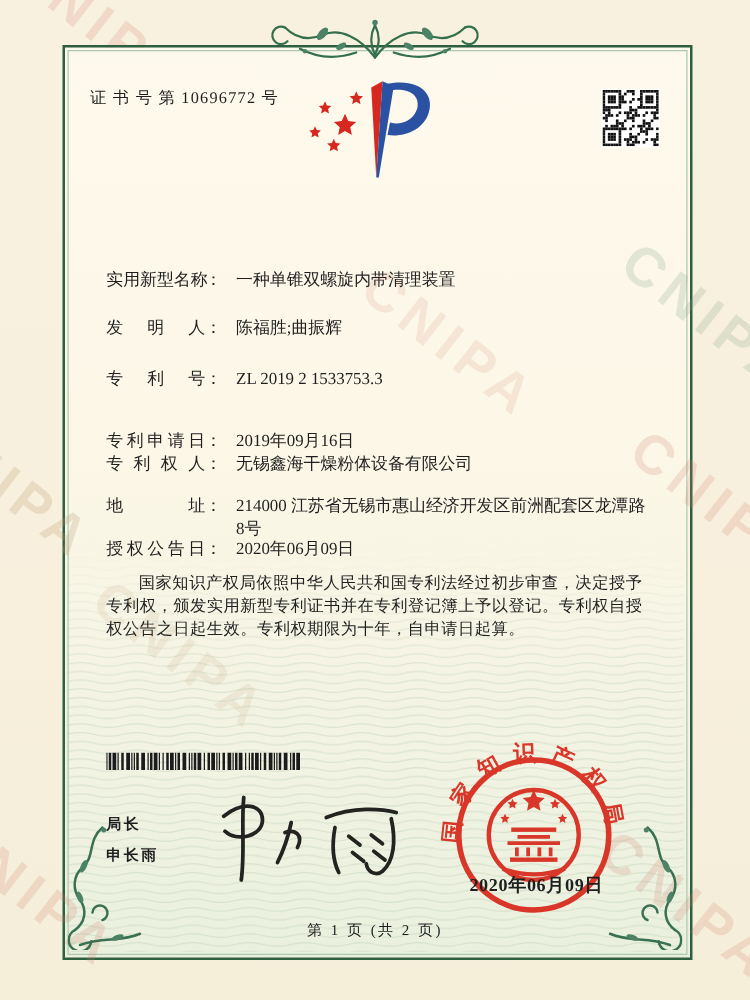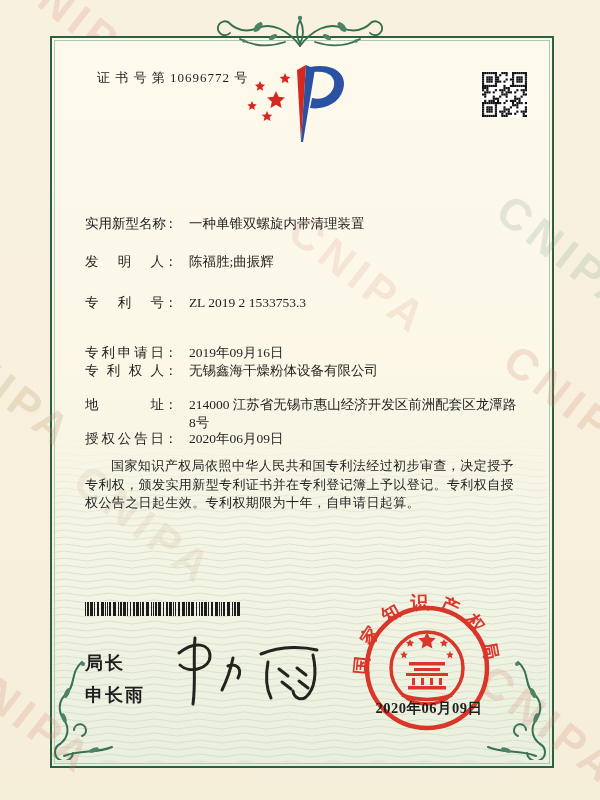--- a/index.html
+++ b/index.html
@@ -20,21 +20,21 @@
   .wm.z3{z-index:3;}
   
   .waves{position:absolute;left:53px;top:430px;z-index:2;opacity:.6;
          -webkit-mask-image:linear-gradient(180deg,transparent 0%,#000 35%);
          mask-image:linear-gradient(180deg,transparent 0%,#000 35%);}
   .top-orn{position:absolute;left:210px;top:12px;z-index:3;}
   .corner{position:absolute;z-index:3;}
   .corner.left{left:54px;top:660px;}
   .corner.right{right:54px;top:660px;transform:scaleX(-1);}
   
-  .cert-no{position:absolute;left:97px;top:69px;z-index:3;font-size:13px;letter-spacing:1px;}
+  .cert-no{position:absolute;left:72px;top:69px;z-index:3;font-size:13px;letter-spacing:1px;}
   .logo{position:absolute;left:240px;top:60px;z-index:3;}
   .qr{position:absolute;left:481px;top:71px;z-index:3;background:#fff;padding:1px;}
   .title{position:absolute;left:0;top:146px;width:600px;text-align:center;z-index:3;
          font-size:31px;font-weight:bold;letter-spacing:9px;}
   
   .fields{position:absolute;left:85px;top:0;width:432px;z-index:3;font-size:13.5px;}
   .frow{position:absolute;left:0;white-space:nowrap;}
   .flabel{display:inline-block;width:79px;text-align:justify;text-align-last:justify;
           vertical-align:top;}
   .fcolon{display:inline-block;vertical-align:top;}
@@ -43,21 +43,21 @@
   .fvalue.short{width:auto;}
   .pair2{position:absolute;left:223px;top:0;white-space:nowrap;}
   .pair2 .flabel{width:78px;}
   
   .paras{position:absolute;left:85px;top:457px;width:429px;z-index:3;font-size:13px;
          line-height:18.6px;text-align:justify;letter-spacing:.4px;}
   .paras p{margin:0;text-indent:2em;}
   
   .barcode{position:absolute;left:85px;top:602px;z-index:3;}
   .sig-block{position:absolute;left:85px;top:651px;z-index:3;
-             font-family:"Liberation Sans","DejaVu Sans",sans-serif;font-size:18px;font-weight:bold;}
+             font-family:"Liberation Sans","DejaVu Sans",sans-serif;font-size:12px;font-weight:bold;}
   .sig-block div{margin-bottom:8px;letter-spacing:2px;}
   .sig-script{position:absolute;left:165px;top:628px;z-index:3;}
   .seal{position:absolute;left:342px;top:583px;z-index:3;}
   .seal-date{position:absolute;left:371px;top:699px;width:116px;z-index:4;text-align:center;
              font-size:14.5px;font-weight:600;letter-spacing:.5px;}
   .page-info{position:absolute;left:0;top:736px;width:600px;text-align:center;z-index:3;
              font-size:12px;letter-spacing:2px;}
   .cont-note{position:absolute;left:228px;top:766px;width:144px;z-index:3;background:#fffdf6;
              text-align:center;font-size:13px;letter-spacing:1px;padding:4px 0;}
 </style>
@@ -498,14 +498,15 @@
           <rect x="79" y="95" width="3" height="7"></rect>
         <rect x="88" y="95" width="3" height="7"></rect>
           <rect x="97" y="95" width="3" height="7"></rect>
         <rect x="66" y="103" width="38" height="3.5"></rect>
         <path d="M60,112 Q85,121 110,112" fill="none" stroke="#d8291c" stroke-width="3.5"></path>
       </g>
     </g>
   </svg>
   <div class="seal-date">2020年06月09日</div>
 
+  <div class="page-info">第 1 页 (共 2 页)</div>
 
 </div>
 
 </body></html>

